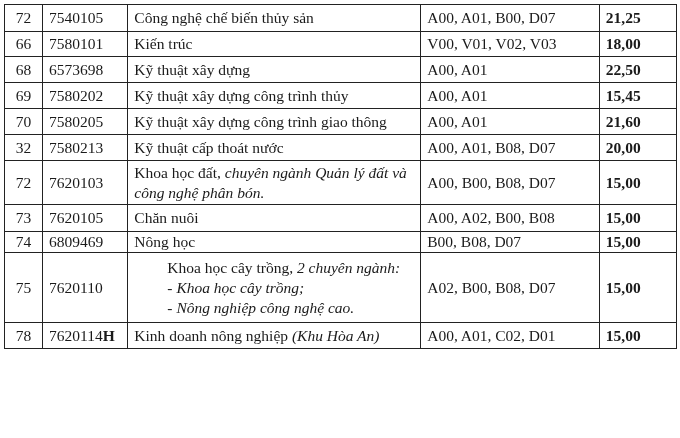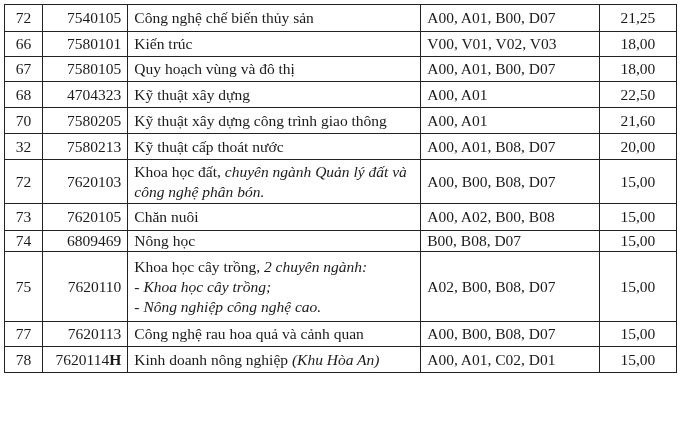--- a/index.html
+++ b/index.html
@@ -3,61 +3,61 @@
 <meta charset="utf-8">
 <style>
   html, body { margin:0; padding:0; background:#ffffff; }
   body { width:680px; height:438px; overflow:hidden; position:relative;
          font-family:"Liberation Serif", "DejaVu Serif", serif; color:#1a1a1a; }
   table.adm { position:absolute; left:4px; top:4px; border-collapse:collapse;
               table-layout:fixed; width:673px; font-size:15.5px; }
   table.adm td { border:1px solid #222; padding:0 6px; line-height:20px; vertical-align:middle; }
   table.adm tr { border-top:1px solid #888; }
   td.stt { width:25px; text-align:center; padding:0; }
-  td.code { width:72px; text-align:right; padding:0; }
+  td.code { width:72px; text-align:left; padding:0; }
   td.name { width:279px; }
   td.combo { width:165px; }
-  td.score { width:64px; text-align:center; font-weight:normal; padding:0;margin-left:36px; }
+  td.score { width:64px; text-align:left; font-weight:bold; padding:0;margin-left:36px; }
   .it { font-style:italic; }
   .bi { font-style:italic; font-weight:normal; }
   .b { font-weight:bold; }
-  .line { display:block; }
+  .line { display:block;margin-left:33px; }
 </style>
 </head>
 <body>
 
 <table class="adm">
   <tbody>
     <tr style="height:27px">
       <td class="stt">72</td>
       <td class="code">7540105</td>
       <td class="name">Công nghệ chế biến thủy sản</td>
       <td class="combo">A00, A01, B00, D07</td>
       <td class="score">21,25</td>
     </tr>
     <tr style="height:25px">
       <td class="stt">66</td>
       <td class="code">7580101</td>
       <td class="name">Kiến trúc</td>
       <td class="combo">V00, V01, V02, V03</td>
       <td class="score">18,00</td>
     </tr>
-    <tr style="height:25px">
-      <td class="stt">67</td>
-      <td class="code">7580105</td>
-      <td class="name">Quy hoạch vùng và đô thị</td>
-      <td class="combo">A00, A01, B00, D07</td>
-      <td class="score">18,00</td>
-    </tr>
     <tr style="height:26px">
       <td class="stt">68</td>
-      <td class="code">4704323</td>
+      <td class="code">6573698</td>
       <td class="name">Kỹ thuật xây dựng</td>
       <td class="combo">A00, A01</td>
       <td class="score">22,50</td>
+    </tr>
+    <tr style="height:26px">
+      <td class="stt">69</td>
+      <td class="code">7580202</td>
+      <td class="name">Kỹ thuật xây dựng công trình thủy</td>
+      <td class="combo">A00, A01</td>
+      <td class="score">15,45</td>
     </tr>
     <tr style="height:26px">
       <td class="stt">70</td>
       <td class="code">7580205</td>
       <td class="name">Kỹ thuật xây dựng công trình giao thông</td>
       <td class="combo">A00, A01</td>
       <td class="score">21,60</td>
     </tr>
     <tr style="height:26px">
       <td class="stt">32</td>
@@ -91,27 +91,20 @@
       <td class="stt">75</td>
       <td class="code">7620110</td>
       <td class="name">
         <span class="line"><span>Khoa học cây trồng, </span><span class="it">2 chuyên ngành:</span></span>
         <span class="line it">- Khoa học cây trồng;</span>
         <span class="line it">- Nông nghiệp công nghệ cao.</span>
       </td>
       <td class="combo">A02, B00, B08, D07</td>
       <td class="score">15,00</td>
     </tr>
-    <tr style="height:25px">
-      <td class="stt">77</td>
-      <td class="code">7620113</td>
-      <td class="name">Công nghệ rau hoa quả và cảnh quan</td>
-      <td class="combo">A00, B00, B08, D07</td>
-      <td class="score">15,00</td>
-    </tr>
     <tr style="height:26px">
       <td class="stt">78</td>
       <td class="code"><span>7620114</span><span class="b">H</span></td>
       <td class="name"><span>Kinh doanh nông nghiệp </span><span class="bi">(Khu Hòa An)</span></td>
       <td class="combo">A00, A01, C02, D01</td>
       <td class="score">15,00</td>
     </tr>
   </tbody>
 </table>
 

